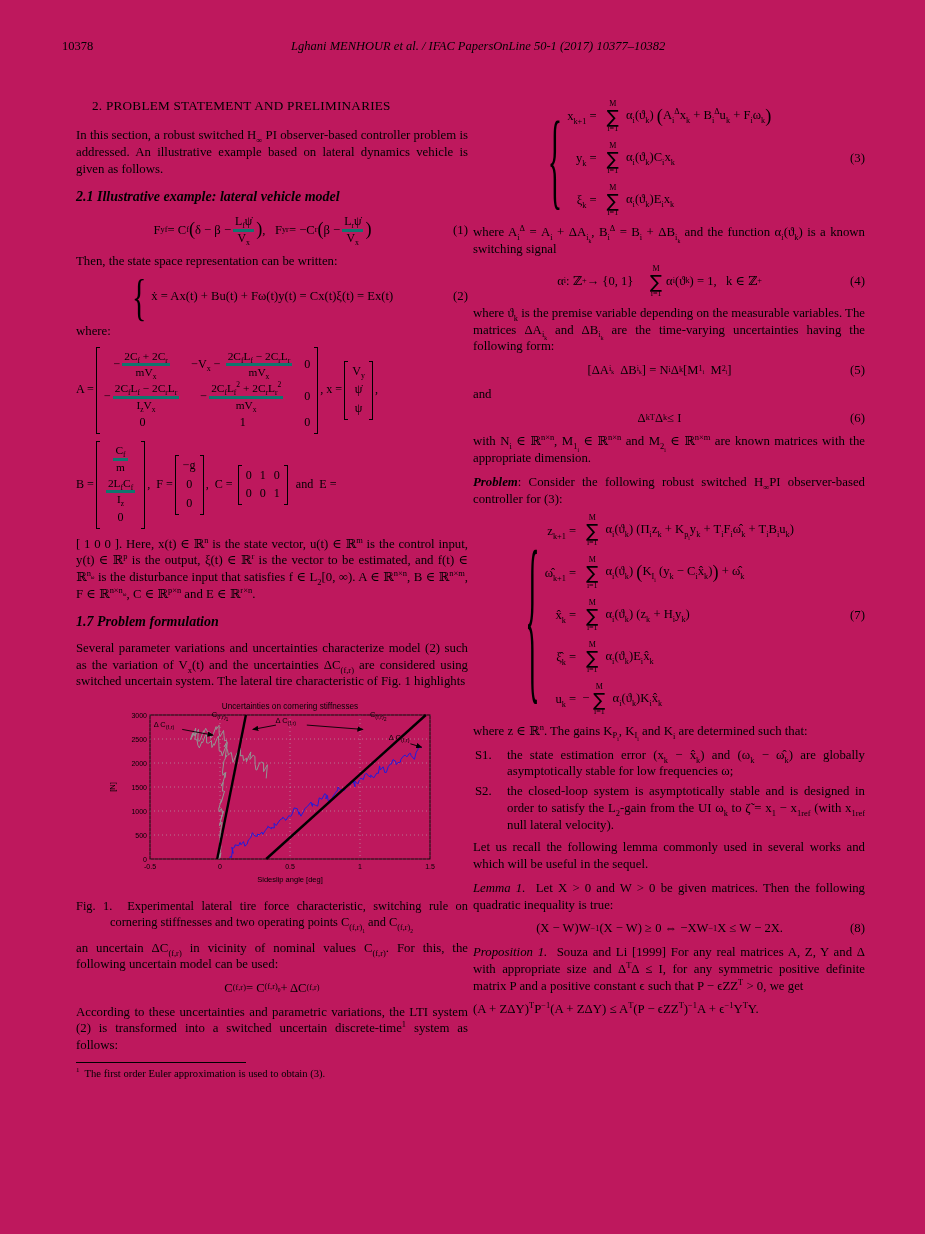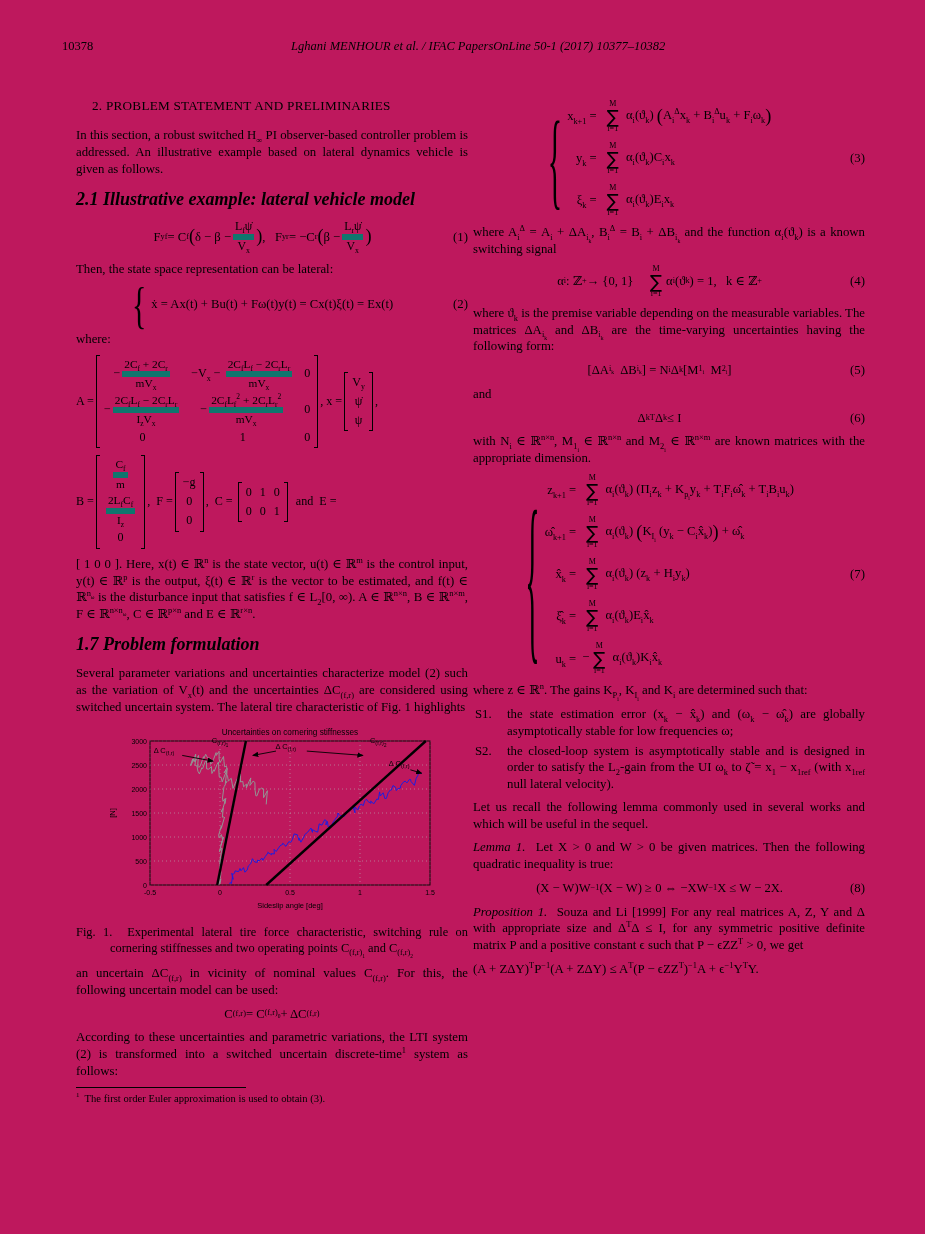--- a/index.html
+++ b/index.html
@@ -7,28 +7,28 @@
   .sheet{width:925px;height:1234px;position:relative;overflow:hidden;background:#be185d;
          font-family:"Liberation Serif","DejaVu Serif","DejaVu Sans",serif;
          font-size:12.8px;line-height:1.31;color:#000;}
   .pagehead{position:absolute;top:38px;left:62px;right:62px;display:flex;align-items:baseline;}
   .pnum{font-size:12.5px;}
   .phc{flex:1;text-align:center;font-style:italic;font-size:12.5px;}
   .cols{position:absolute;top:84px;left:76px;width:801px;display:flex;gap:5px;margin-top:9px;}
   .col{width:392px;}
   p.para{text-align:justify;margin:0 0 7px 0;}
   .sech{font-size:13.2px;font-weight:400;margin:4px 0 13px 16px;letter-spacing:0.25px;}
-  .subh{font-style:italic;margin:10px 0 9px 0;font-size:18px;}
+  .subh{font-style:italic;margin:10px 0 9px 0;font-size:14px;}
   .eq{display:flex;align-items:center;margin:7px 0;}
   .eqbody{flex:1;display:flex;justify-content:center;align-items:center;font-size:12.6px;}
   .eq.leftal .eqbody{justify-content:flex-start;font-size:12.1px;}
   .eqno{margin-left:4px;align-self:center;}
   sub,sup{font-size:0.66em;line-height:0;}
   .fr{display:inline-flex;flex-direction:column;vertical-align:middle;text-align:center;margin:0 2px;font-size:0.94em;}
-  .nu{display:block;border-bottom:6px solid #0f766e;padding:0 2px;line-height:1.18;}
+  .nu{display:block;border-bottom:3px solid #0f766e;padding:0 2px;line-height:1.18;}
   .de{display:block;padding:0 2px;line-height:1.18;}
   .sum{display:inline-flex;flex-direction:column;align-items:center;vertical-align:middle;line-height:1;margin:0 4px;}
   .st,.sb{font-size:8px;line-height:1;}
   .sg{font-size:18px;line-height:0.95;font-family:"DejaVu Sans",sans-serif;}
   .bg{font-size:1.45em;font-weight:300;vertical-align:middle;}
   .mat{display:inline-flex;align-items:stretch;vertical-align:middle;margin:0 2px;}
   .bl{width:4px;border:1.2px solid #000;border-right:none;}
   .br{width:4px;border:1.2px solid #000;border-left:none;}
   .mgrid{display:grid;align-items:center;justify-items:center;column-gap:10px;row-gap:3px;padding:3px 4px;}
   .g3{grid-template-columns:auto auto auto;}
@@ -75,21 +75,21 @@
         <span class="eqbody">F<sub>yf</sub> = C<sub>f</sub> <span class="bg">(</span>δ − β − <span class="fr">
               <span class="nu">L<sub>f</sub>ψ̇</span>
               <span class="de">V<sub>x</sub></span>
             </span><span class="bg">)</span>,&nbsp;&nbsp; F<sub>yr</sub> = −C<sub>r</sub> <span class="bg">(</span>β − <span class="fr">
               <span class="nu">L<sub>r</sub>ψ̇</span>
               <span class="de">V<sub>x</sub></span>
             </span><span class="bg">)</span></span>
         <span class="eqno">(1)</span>
       </div>
 
-      <p class="para">Then, the state space representation can be lateral:</p>
+      <p class="para">Then, the state space representation can be written:</p>
 
       <div class="eq">
         <span class="eqbody">
             <span class="cwrap">
               <span class="brace b2">{</span>
               <span class="crows2">
                 <span>ẋ = Ax(t) + Bu(t) + Fω(t)</span>
                 <span>y(t) = Cx(t)</span>
                 <span>ξ(t) = Ex(t)</span>
               </span>
@@ -292,20 +292,21 @@
       </div>
 
       <p class="para">and</p>
 
       <div class="eq">
         <span class="eqbody">Δ<sub>k</sub><sup>T</sup>Δ<sub>k</sub> ≤ I</span>
         <span class="eqno">(6)</span>
       </div>
 
       <p class="para">with N<sub>i</sub> ∈ ℝ<sup>n×n</sup>, M<sub>1<sub>i</sub></sub> ∈ ℝ<sup>n×n</sup> and M<sub>2<sub>i</sub></sub> ∈ ℝ<sup>n×m</sup> are known matrices with the appropriate dimension.</p>
+      <p class="para"><b><i>Problem</i></b>: Consider the following robust switched H<sub>∞</sub>PI observer-based controller for (3):</p>
 
       <div class="eq">
         <span class="eqbody">
             <span class="cwrap">
               <span class="brace b5">{</span>
               <span class="crows">
                 <span class="lhs">z<sub>k+1</sub> =</span>
                 <span class="rhs"><span class="sum">
                     <span class="st">M</span>
                     <span class="sg">∑</span>

